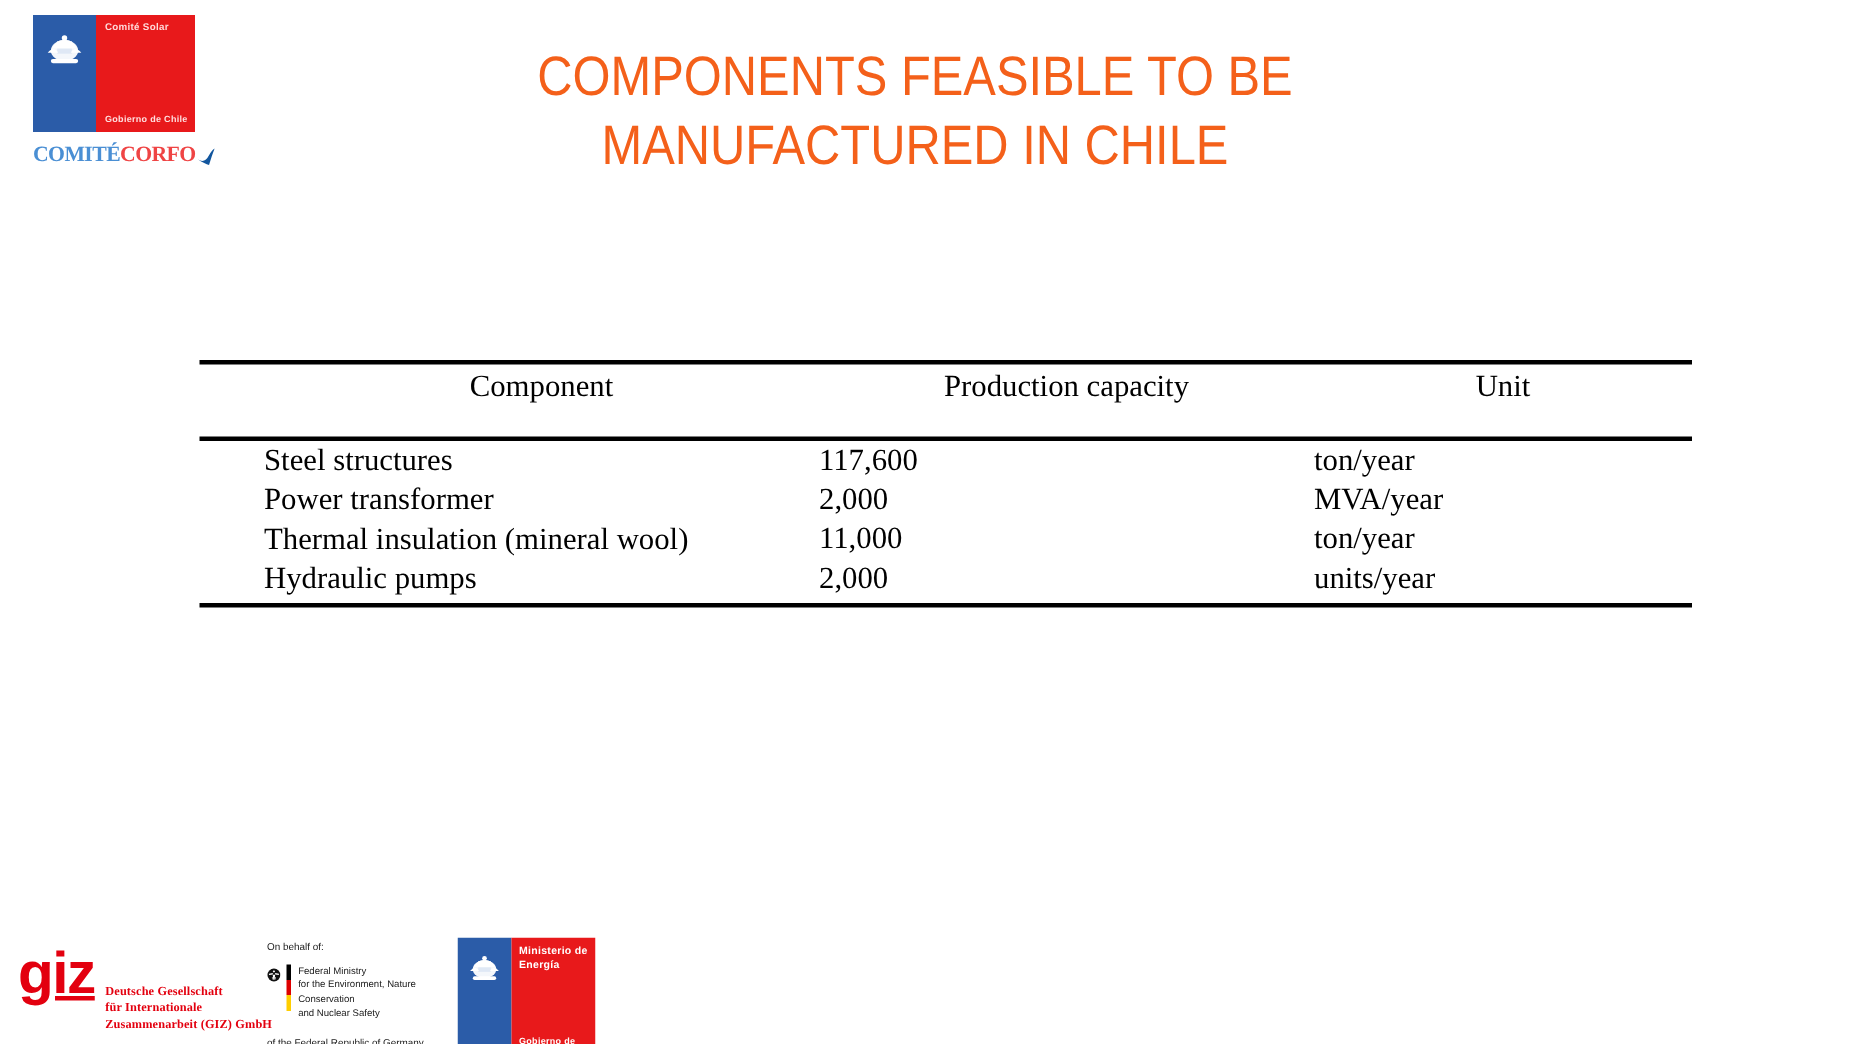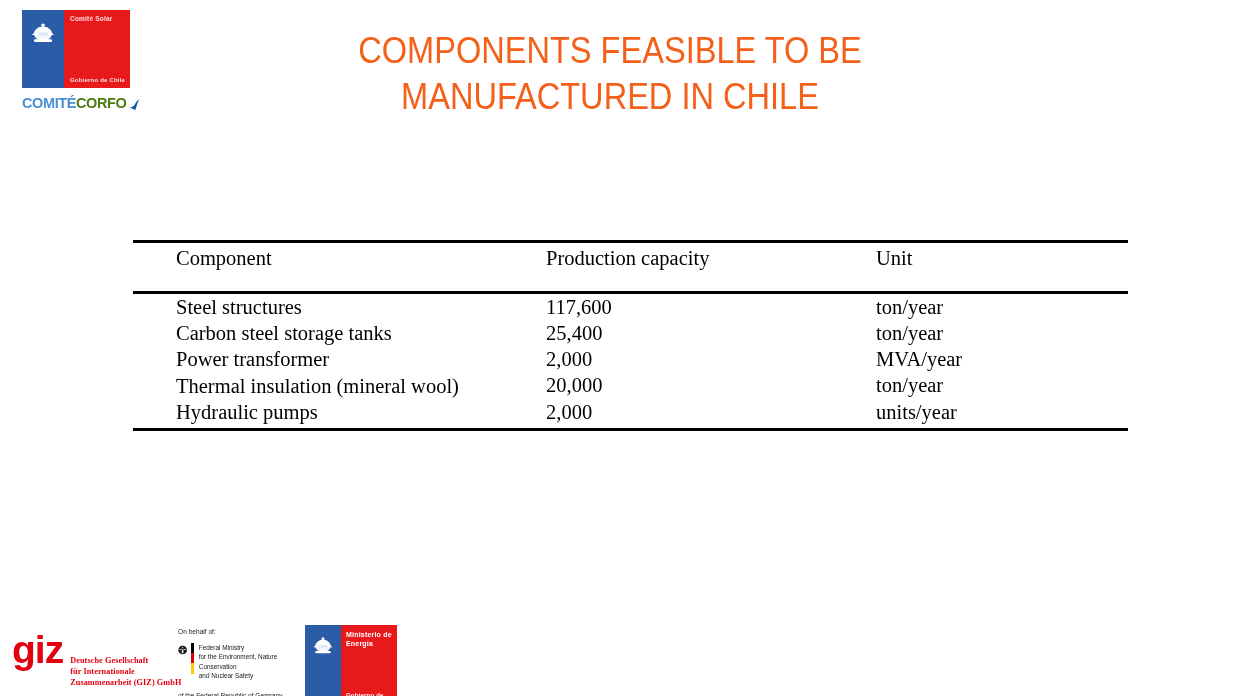--- a/index.html
+++ b/index.html
@@ -65,28 +65,28 @@
     font-family: "Liberation Sans", sans-serif;
     font-size: 6px;
     font-weight: bold;
     color: #ffdede;
     letter-spacing: .2px;
   }
   #corfo-wordmark {
     margin-top: 8px;
     display: flex;
     align-items: center;
-    font-family: Liberation Sans, sans-serif;
+    font-family: Liberation Serif, serif;
     font-size: 14.5px;
     font-weight: bold;
     letter-spacing: -0.4px;
     line-height: 1;
   }
   .corfo-a { color: #4a8fd4; }
-  .corfo-b { color: #4d7c0f; }
+  .corfo-b { color: #ef4444; }
   .corfo-swoosh {
     display: inline-block;
     margin-left: 1px;
     width: 13px;
     height: 13px;
     position: relative;
     top: 1px;
   }
 
   
@@ -110,21 +110,21 @@
   #components-table {
     position: absolute;
     left: 133px;
     top: 240px;
     width: 995px;
     border-collapse: collapse;
     font-size: 20.5px;
   }
   #components-table thead th {
     font-weight: normal;
-    text-align: left;
+    text-align: center;
     padding: 4px 0 21px 0;
     border-top: 3px solid #000;
     border-bottom: 3px solid #000;
   }
   #components-table tbody td {
     padding: 1.5px 0;
     vertical-align: middle;
     border: none;
   }
   #components-table tbody tr:last-child td {
@@ -165,20 +165,21 @@
     display: flex;
     align-items: flex-start;
   }
   .giz-mark {
     font-family: "Liberation Sans", sans-serif;
     font-size: 39px;
     font-weight: bold;
     color: #e3000f;
     line-height: 0.82;
     letter-spacing: -1px;
+    text-decoration: underline;
   }
   .giz-text {
     margin-left: 7px;
     margin-top: 22px;
     font-family: Liberation Serif, serif;
     font-size: 8.2px;
     font-weight: bold;
     color: #e3000f;
     line-height: 1.32;
     white-space: pre-line;
@@ -269,32 +270,27 @@
       <th class="col-unit">Unit</th>
     </tr>
   </thead>
   <tbody id="table-body">
       <tr>
         <td class="cell-component">Steel structures</td>
         <td class="cell-capacity">117,600</td>
         <td class="cell-unit">ton/year</td>
       </tr>
       <tr>
-        <td class="cell-component">Carbon steel storage tanks</td>
-        <td class="cell-capacity">25,400</td>
-        <td class="cell-unit">ton/year</td>
-      </tr>
-      <tr>
         <td class="cell-component">Power transformer</td>
         <td class="cell-capacity">2,000</td>
         <td class="cell-unit">MVA/year</td>
       </tr>
       <tr>
         <td class="cell-component wrap"><span>Thermal insulation (mineral wool)</span></td>
-        <td class="cell-capacity">20,000</td>
+        <td class="cell-capacity">11,000</td>
         <td class="cell-unit">ton/year</td>
       </tr>
       <tr>
         <td class="cell-component">Hydraulic pumps</td>
         <td class="cell-capacity">2,000</td>
         <td class="cell-unit">units/year</td>
       </tr>
     </tbody>
 </table>
 

